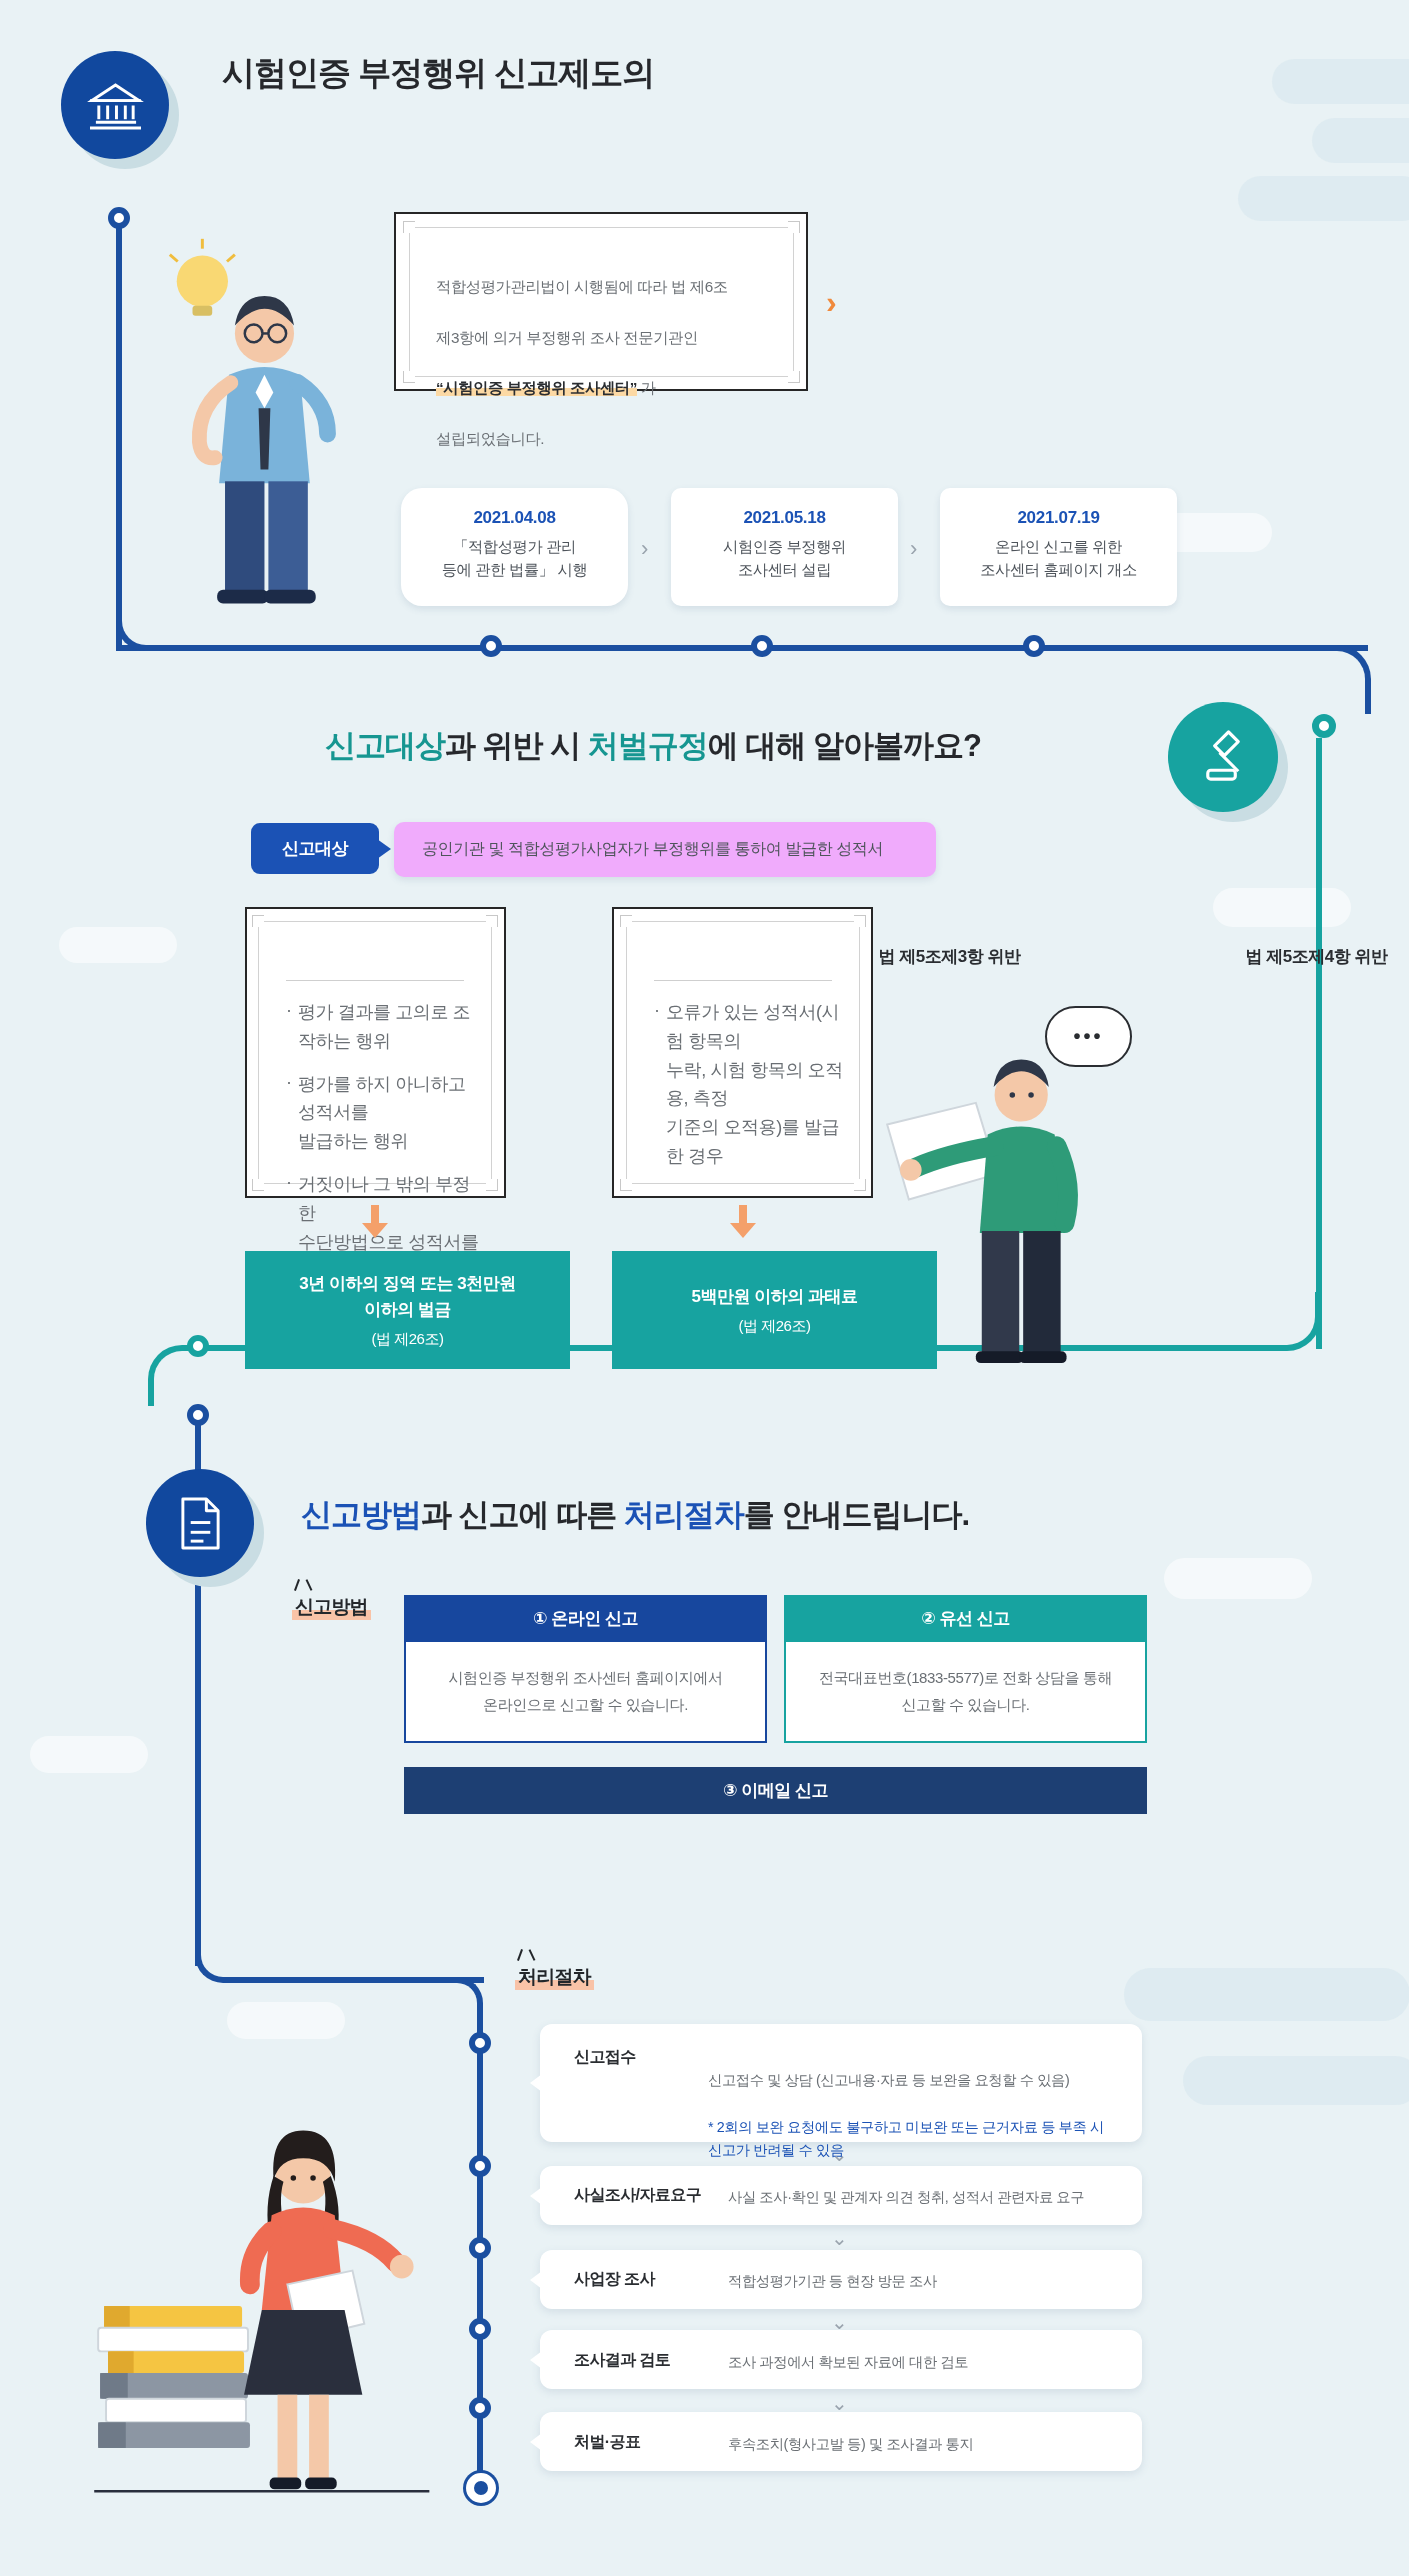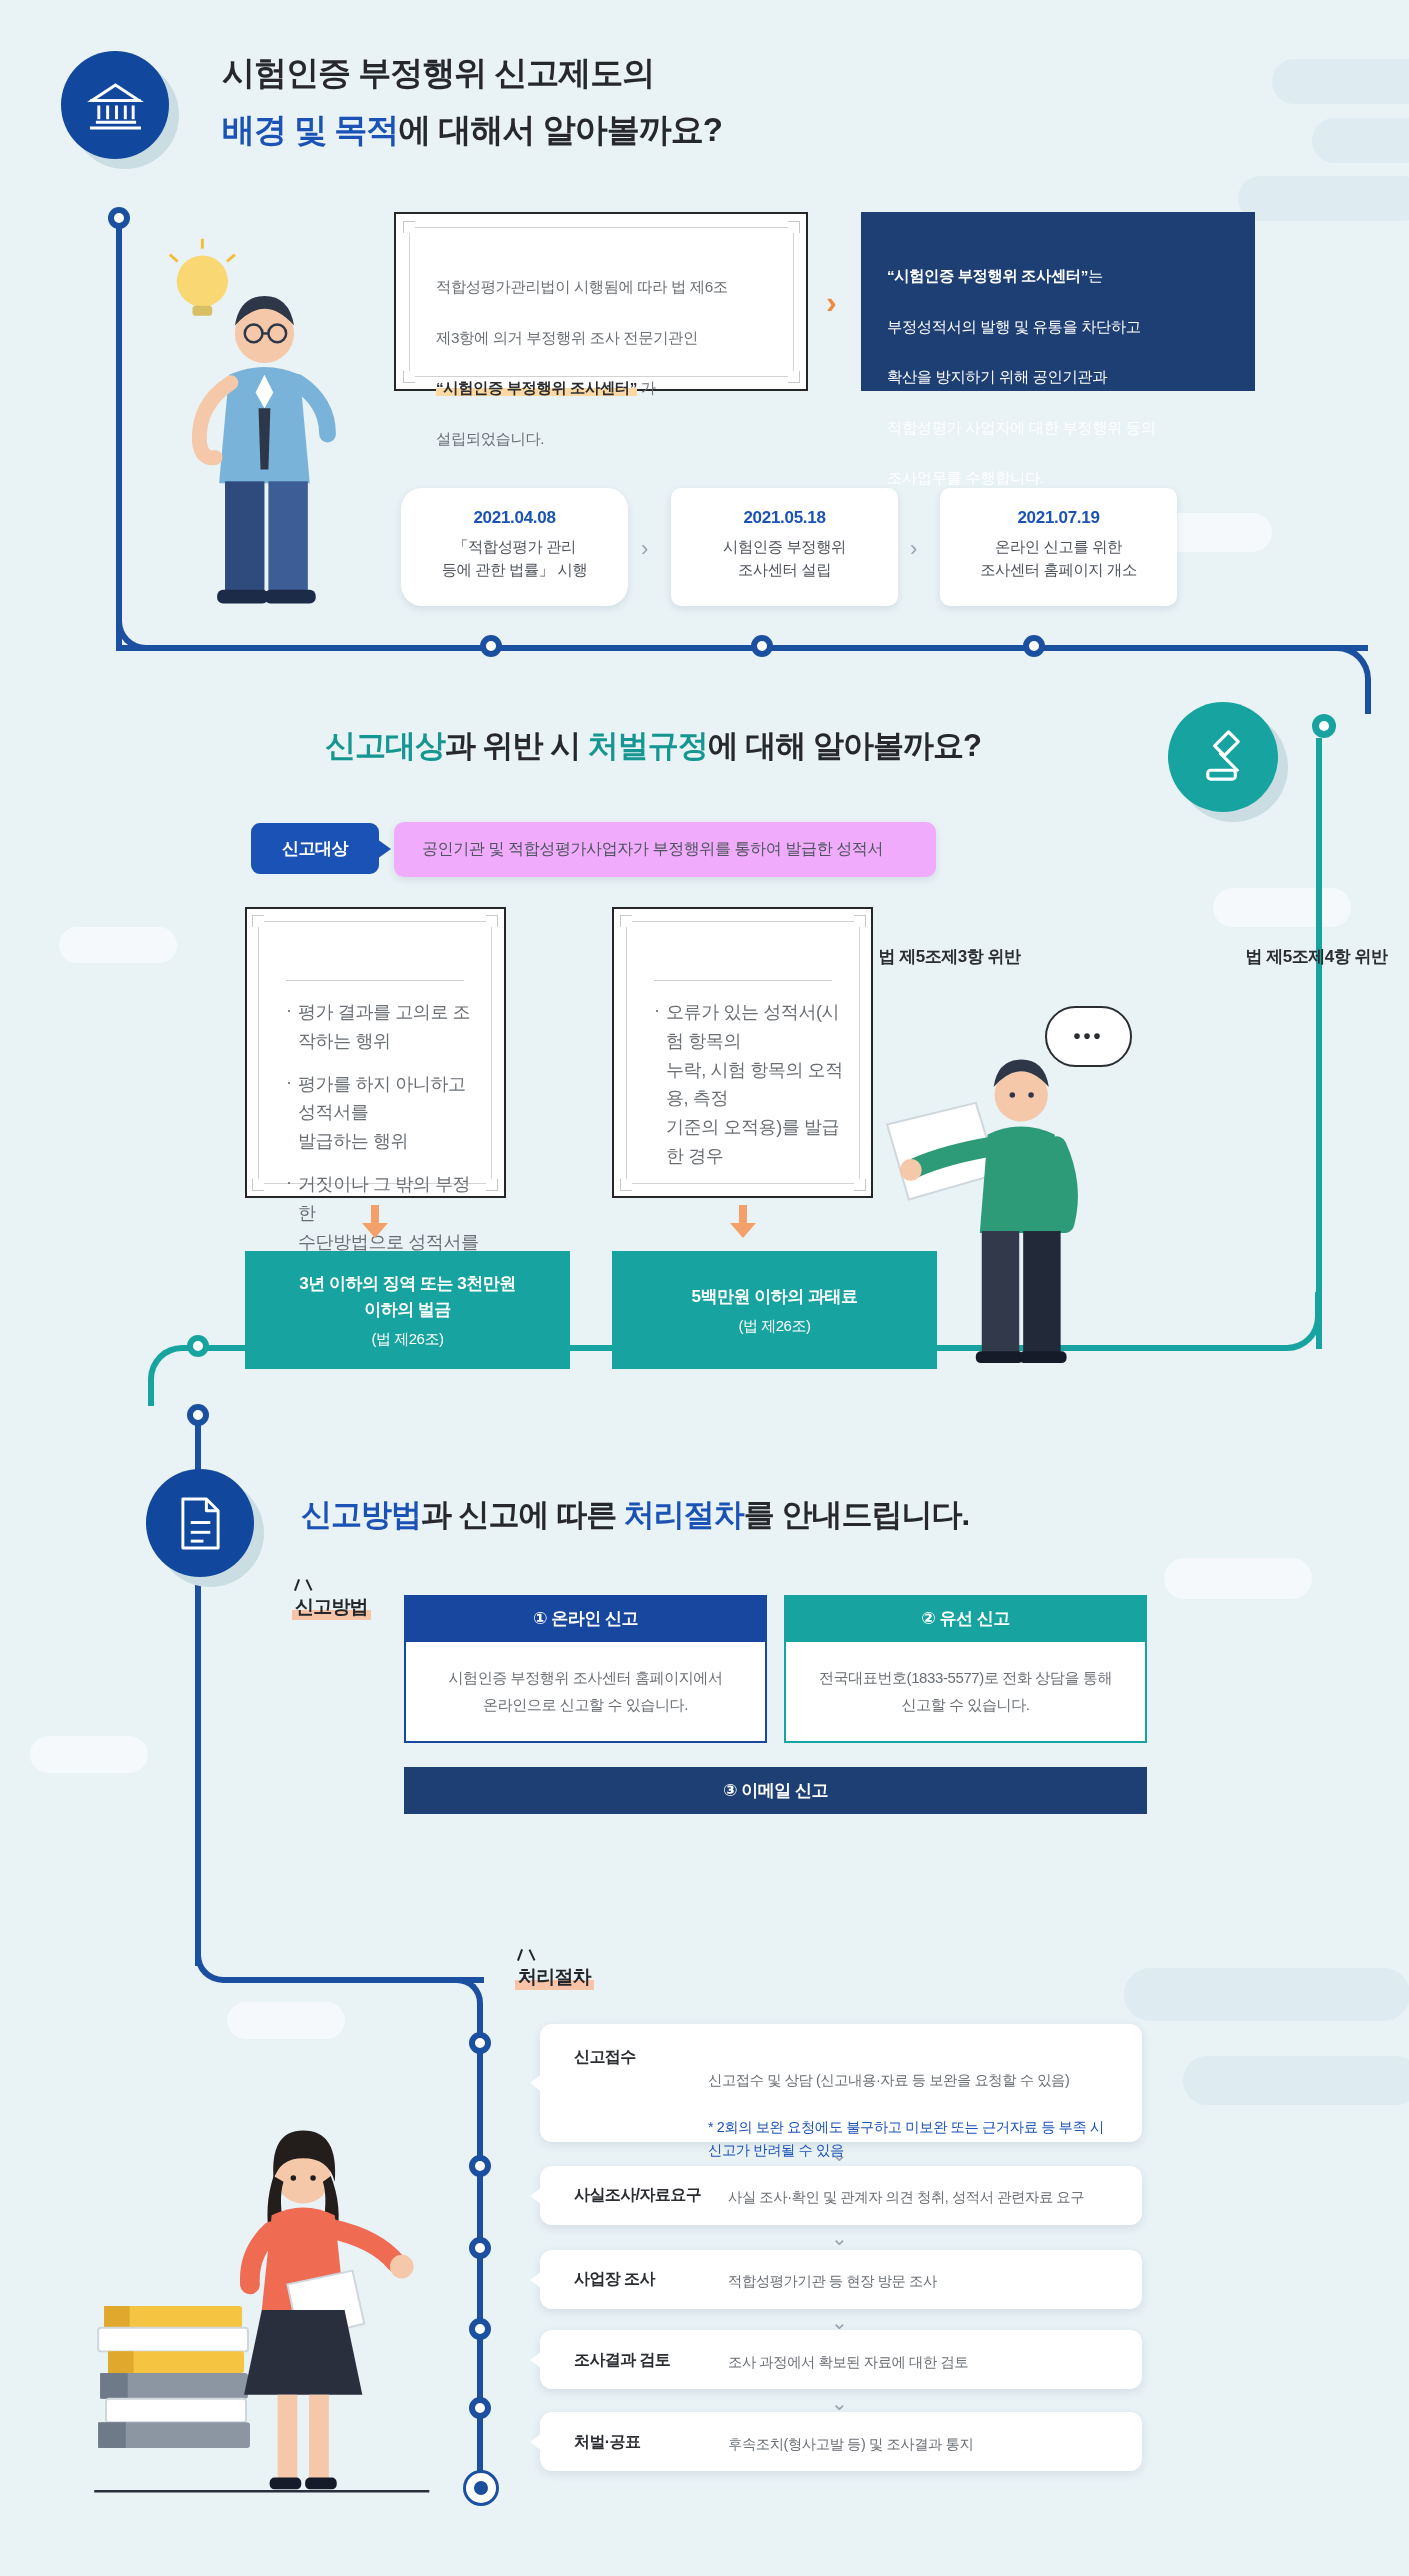--- a/index.html
+++ b/index.html
@@ -224,23 +224,20 @@
       <line x1="39" y1="26" x2="39" y2="40"></line>
       <line x1="47" y1="26" x2="47" y2="40"></line>
       <line x1="9" y1="43" x2="50" y2="43"></line>
       <line x1="3" y1="49" x2="55" y2="49"></line>
     </svg>
   </div>
 
   <div class="heading" style="left:222px;top:51px;font-size:33px;">
     <span>시험인증 부정행위 신고제도의</span>
   </div>
-  <div class="heading" style="left:222px;top:108px;font-size:33px;">
-    <span class="hl-blue">배경 및 목적</span><span>에 대해서 알아볼까요?</span>
-  </div>
 
   <div class="dot" style="left:108px;top:207px;"></div>
   <div class="rail" style="left:116px;top:227px;width:0;height:424px;border-width:0 0 0 6px;"></div>
   <div class="rail" style="left:116px;top:645px;width:1252px;height:0;border-width:6px 0 0 0;border-radius:0;"></div>
   <div class="rail" style="left:116px;top:592px;width:59px;height:59px;border-width:0 0 6px 6px;border-bottom-left-radius:30px;"></div>
   <div class="dot" style="left:480px;top:635px;"></div>
   <div class="dot" style="left:751px;top:635px;"></div>
   <div class="dot" style="left:1023px;top:635px;"></div>
   <div class="rail" style="left:1312px;top:645px;width:59px;height:69px;border-width:6px 6px 0 0;border-top-right-radius:34px;"></div>
 
@@ -252,27 +249,20 @@
   <div class="corner" style="left:788px;top:371px;border-left:none;border-top:none;"></div>
   <div class="body-txt" style="left:436px;top:249px;width:355px;font-size:15.3px;letter-spacing:-0.4px;">
     <div>적합성평가관리법이 시행됨에 따라 법 제6조</div>
     <div>제3항에 의거 부정행위 조사 전문기관인</div>
     <div><span class="mark">“시험인증 부정행위 조사센터”</span><span> 가</span></div>
     <div>설립되었습니다.</div>
   </div>
 
   <div class="arrow-chev" style="left:826px;top:284px;font-size:32px;">›</div>
 
-  <div class="navy-box" style="left:861px;top:212px;width:394px;height:179px;padding:26px 0 0 26px;font-size:15.3px;letter-spacing:-0.4px;">
-    <div><b>“시험인증 부정행위 조사센터”</b><span>는</span></div>
-    <div>부정성적서의 발행 및 유통을 차단하고</div>
-    <div>확산을 방지하기 위해 공인기관과</div>
-    <div>적합성평가 사업자에 대한 부정행위 등의</div>
-    <div>조사업무를 수행합니다.</div>
-  </div>
 
   <div class="date-card" style="left:401px;top:488px;width:227px;height:118px;border-radius:21px;">
     <div class="d">2021.04.08</div>
     <div class="t">「적합성평가 관리
 등에 관한 법률」 시행</div>
   </div>
   <div class="sep-chev" style="left:641px;top:536px;">›</div>
   <div class="date-card" style="left:671px;top:488px;width:227px;height:118px;">
     <div class="d">2021.05.18</div>
     <div class="t">시험인증 부정행위

